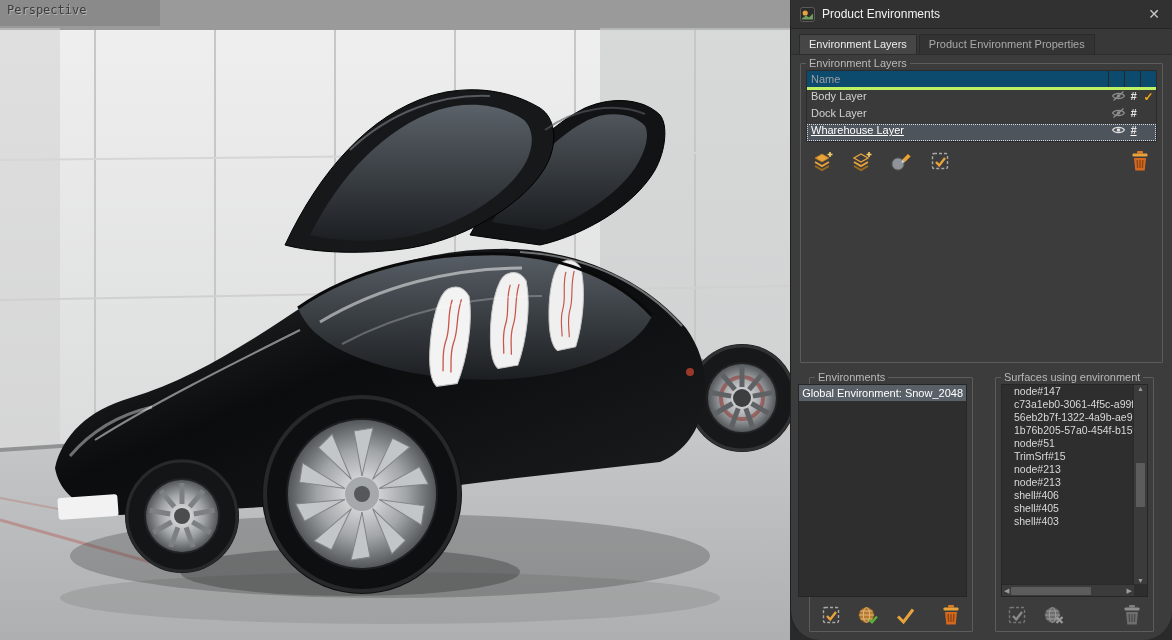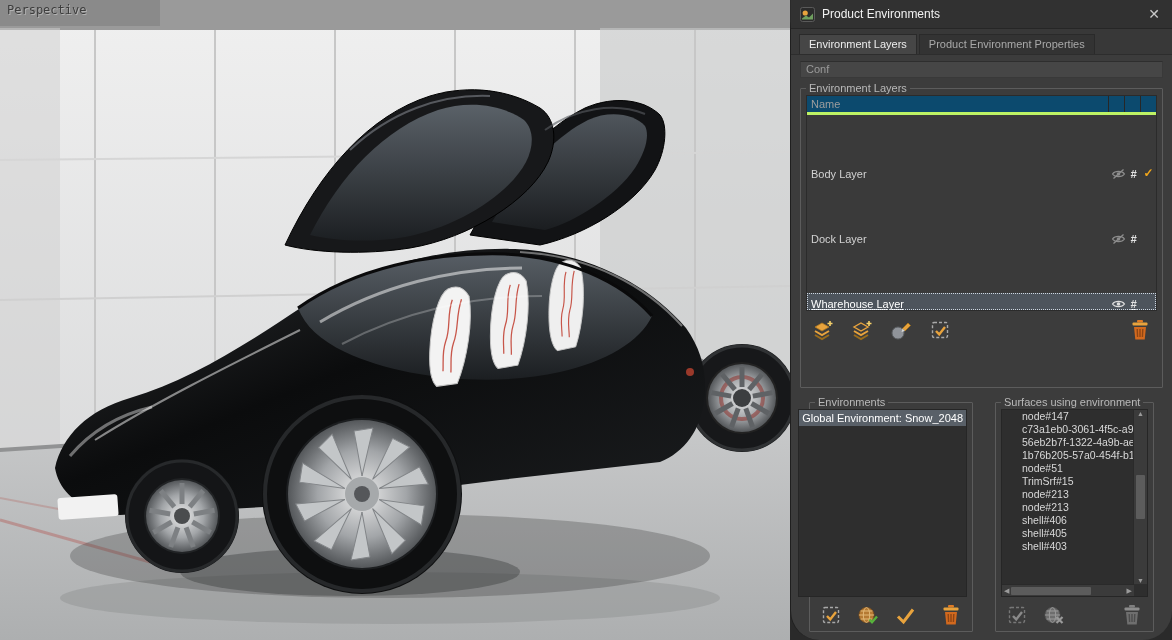--- a/index.html
+++ b/index.html
@@ -30,39 +30,39 @@
   fieldset.group{border:1px solid #5c5c5c;border-radius:1px;margin:2px 9px 0;
     padding:1px 5px 4px;min-width:0;}
   fieldset.group legend{color:#b9b9b9;padding:0 3px;font-size:11px;}
 
   .layers-fs{flex:none;height:306px;display:flex;flex-direction:column;box-sizing:border-box;}
   .layers-table{flex:1;border:1px solid #2b2b2b;background:#3a3a3a;display:flex;flex-direction:column;overflow:hidden;}
   .thead{display:flex;flex:none;background:#0c4a6e;border-bottom:3px solid #bef264;height:16px;
     line-height:16px;color:#9d9d9d;}
   .th-name{flex:1;padding-left:4px;}
   .th-sm{width:15px;border-left:1px solid #272727;flex:none;}
-  .lrow{display:flex;align-items:flex-end;height:17px;flex:none;color:#d2d2d2;cursor:pointer;margin-top:48px;}
+  .lrow{display:flex;align-items:flex-start;height:17px;flex:none;color:#d2d2d2;cursor:pointer;}
   .lrow .nm{flex:1;padding-left:4px;white-space:nowrap;overflow:hidden;}
   .lrow .c{width:15px;flex:none;display:flex;align-items:center;justify-content:center;cursor:pointer;}
   .lrow.selected{background:#4d545c;outline:1px dotted #cdd6e0;outline-offset:-1px;color:#ffffff;text-decoration:underline;}
   .hash-g{color:#e3e3e3;font-weight:bold;font-size:11px;font-style:italic;}
   .check-g{color:#f2a71b;font-weight:bold;font-size:12px;}
 
   .toolbar{display:flex;align-items:center;gap:11px;padding:6px 3px 1px;flex:none;}
   .tbtn{width:28px;height:26px;display:flex;align-items:center;justify-content:center;cursor:pointer;flex:none;}
   .spacer{flex:1;}
 
   .bottom{flex:1;display:flex;gap:4px;margin:6px 9px 8px;min-height:0;}
   .env-fs{width:164px;flex:none;display:flex;flex-direction:column;box-sizing:border-box;align-items:flex-end;}
   .surf-fs{flex:1;display:flex;flex-direction:column;box-sizing:border-box;min-width:0;}
   .list{background:#2e2e2e;border:1px solid #262626;flex:1;overflow:hidden;position:relative;min-height:0;}
   .env-item{height:16px;line-height:16px;padding:0 3px;color:#fff;background:#596068;
     white-space:nowrap;overflow:hidden;cursor:pointer;}
   .surf-inner{position:absolute;top:0;left:0;right:13px;bottom:12px;overflow:hidden;}
-  .surf-item{height:13px;line-height:13px;padding-left:20px;font-size:10.5px;color:#d8d8d8;
+  .surf-item{height:13px;line-height:13px;padding-left:12px;font-size:10.5px;color:#d8d8d8;
     white-space:nowrap;overflow:hidden;cursor:pointer;}
   .vscroll{position:absolute;top:0;right:0;bottom:12px;width:13px;background:#3b3b3b;
     border-left:1px solid #2a2a2a;display:flex;flex-direction:column;align-items:center;
     justify-content:space-between;font-size:7px;color:#9a9a9a;cursor:pointer;}
   .vthumb{width:9px;height:44px;background:#5c5c5c;border-radius:1px;}
   .hscroll{position:absolute;left:0;right:13px;bottom:0;height:12px;background:#3b3b3b;
     border-top:1px solid #2a2a2a;display:flex;align-items:center;font-size:7px;color:#9a9a9a;
     padding:0 2px;gap:2px;cursor:pointer;box-sizing:border-box;}
   .hthumb{height:8px;flex:0 0 62%;background:#5c5c5c;border-radius:1px;}
   .gtoolbar{display:flex;align-items:center;gap:9px;padding:5px 2px 0;flex:none;height:30px;box-sizing:border-box;}
@@ -239,21 +239,20 @@
       </svg>
       <span class="title">Product Environments</span>
       <span class="close">✕</span>
     </div>
 
     <div class="tabs">
       <div class="tab active">Environment Layers</div>
       <div class="tab">Product Environment Properties</div>
     </div>
 
-    <div class="conf">Conf</div>
 
     <fieldset class="group layers-fs">
       <legend>Environment Layers</legend>
 
       <div class="layers-table">
         <div class="thead">
           <div class="th-name">Name</div>
           <div class="th-sm"></div>
           <div class="th-sm"></div>
           <div class="th-sm"></div>

